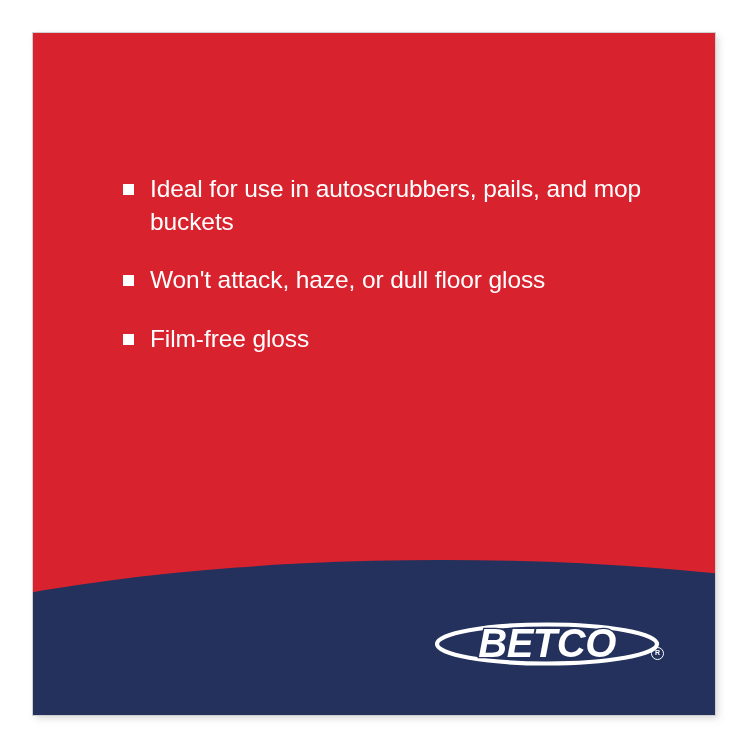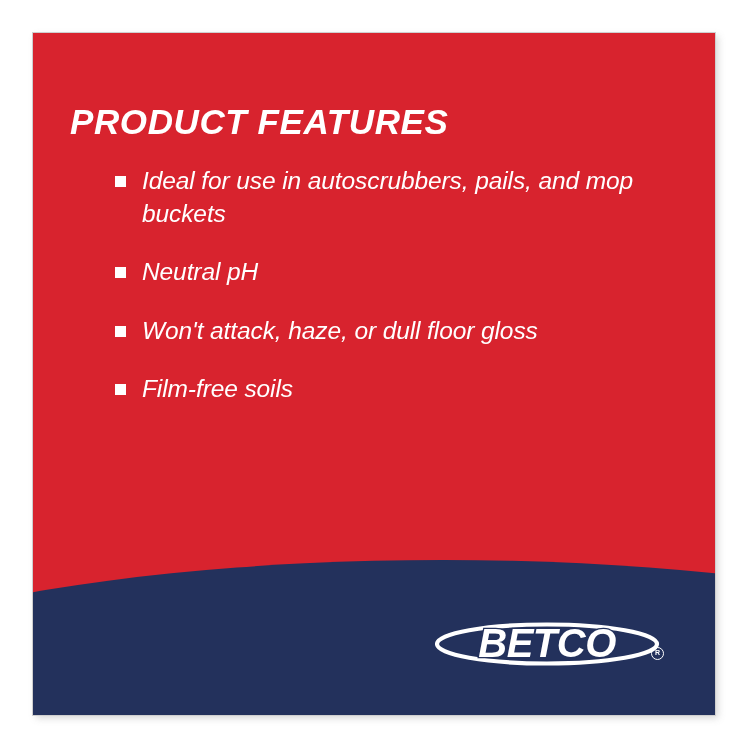--- a/index.html
+++ b/index.html
@@ -57,24 +57,23 @@
     line-height: 1;
     white-space: nowrap;
   }
 
   
   .feature-list {
     position: absolute;
     left: 78px;
     top: 128px;
     width: 560px;
-    margin: 4px;
+    margin: 12px;
     padding: 0;
     list-style: none;
-    font-style: italic;
   }
   .feature-item {
     position: relative;
     padding-left: 27px;
     margin-bottom: 26px;
     color: #ffffff;
     font-size: 24.5px;
     line-height: 1.33;
     letter-spacing: -0.1px;
   }
@@ -119,38 +118,33 @@
   }
 </style>
 </head>
 <body>
 
 <div class="canvas">
   <div class="card">
 
     <div class="footer-curve"></div>
 
-    <div class="features-title">PRODUCT FEATURES</div>
 
     <ul class="feature-list">
       <li class="feature-item">
         <span class="bullet-square"></span>
         <span class="feature-text">Ideal for use in autoscrubbers, pails, and mop buckets</span>
       </li>
       <li class="feature-item">
         <span class="bullet-square"></span>
-        <span class="feature-text">Neutral pH</span>
-      </li>
-      <li class="feature-item">
-        <span class="bullet-square"></span>
         <span class="feature-text">Won't attack, haze, or dull floor gloss</span>
       </li>
       <li class="feature-item">
         <span class="bullet-square"></span>
-        <span class="feature-text">Film-free soils</span>
+        <span class="feature-text">Film-free gloss</span>
       </li>
     </ul>
 
     <div class="logo">
       <svg viewBox="0 0 235 60" xmlns="http://www.w3.org/2000/svg">
         <ellipse cx="112" cy="30" rx="110" ry="19.5" fill="none" stroke="#ffffff" stroke-width="4.2"></ellipse>
         <text x="112" y="43" text-anchor="middle" font-family="'Liberation Sans', sans-serif" font-size="40" font-weight="bold" font-style="italic" letter-spacing="-0.5" fill="#ffffff" stroke="#23315c" stroke-width="2.6" paint-order="stroke">BETCO</text>
       </svg>
       <div class="logo-reg">R</div>
     </div>

